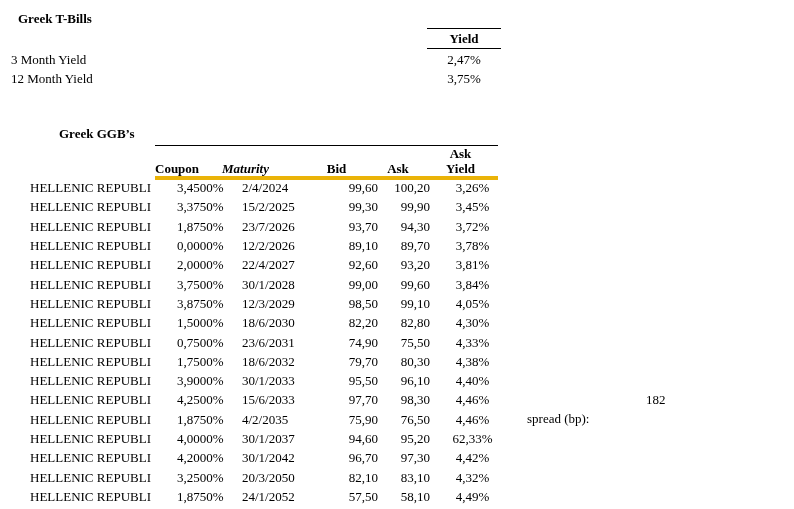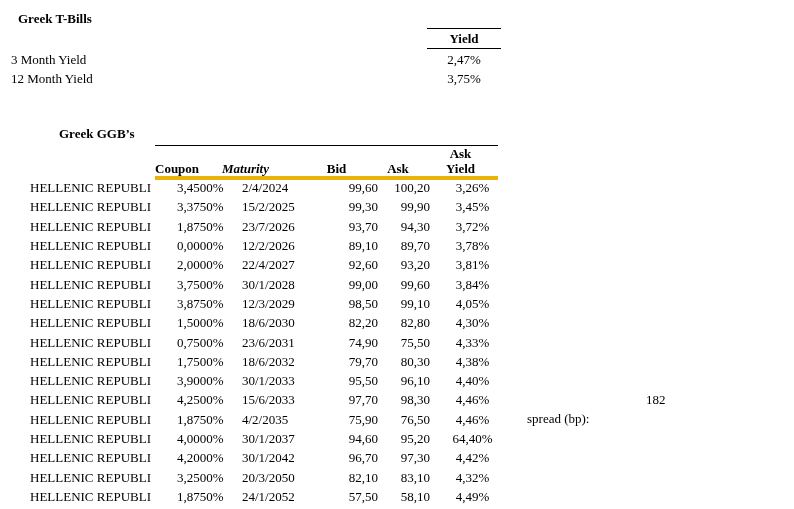--- a/index.html
+++ b/index.html
@@ -193,21 +193,21 @@
     <span class="cb">75,90</span>
     <span class="ca">76,50</span>
     <span class="cy">4,46%</span>
   </div>
   <div class="r">
     <span class="cn">HELLENIC REPUBLI</span>
     <span class="cc">4,0000%</span>
     <span class="cm">30/1/2037</span>
     <span class="cb">94,60</span>
     <span class="ca">95,20</span>
-    <span class="cy">64,40%</span>
+    <span class="cy">62,33%</span>
   </div>
   <div class="r">
     <span class="cn">HELLENIC REPUBLI</span>
     <span class="cc">4,2000%</span>
     <span class="cm">30/1/2042</span>
     <span class="cb">96,70</span>
     <span class="ca">97,30</span>
     <span class="cy">4,42%</span>
   </div>
   <div class="r">

